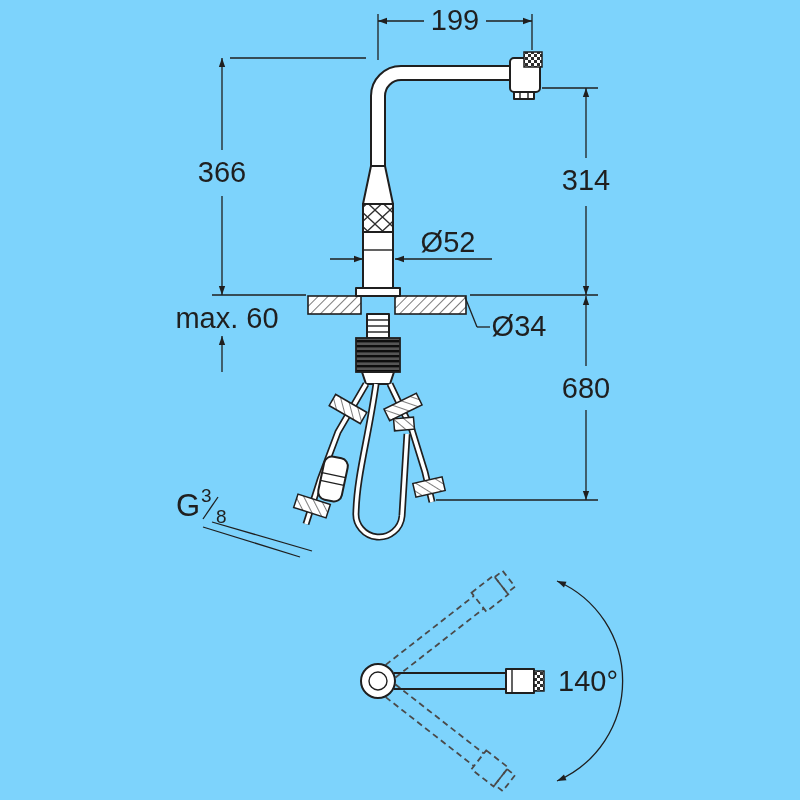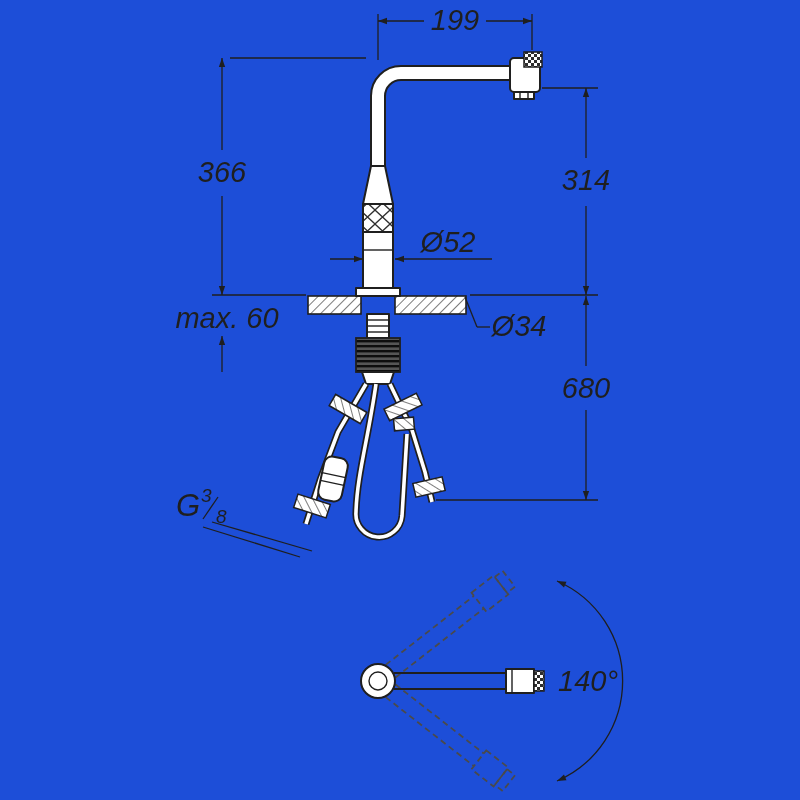--- a/index.html
+++ b/index.html
@@ -1,19 +1,18 @@
 <!DOCTYPE html>
 <html><head>
 <meta charset="utf-8">
 <style>
   html,body { margin:0; padding:0; background:#ffffff; }
   .canvas {
-    position:relative; width:800px; height:800px; background:#1d4ed8;
+    position:relative; width:800px; height:800px; background:#7dd3fc;
     font-family:"Liberation Sans", sans-serif;
-    font-style:italic;
   }
   svg { display:block; }
   .obj      { fill:#ffffff; stroke:#1f1f1f; stroke-width:2; stroke-linejoin:round; }
   .objthin  { fill:none;    stroke:#1f1f1f; stroke-width:1.4; }
   .thin     { stroke:#1f1f1f; stroke-width:1.3; fill:none; }
   .hose-out { stroke:#1f1f1f; stroke-width:7;  fill:none; stroke-linejoin:round; }
   .hose-in  { stroke:#ffffff; stroke-width:3.6; fill:none; stroke-linejoin:round; }
   .dash     { stroke:#4a4a4a; stroke-width:1.8; fill:none; stroke-dasharray:6 4; }
   text.dim  { font-family:"Liberation Sans", sans-serif; font-size:29px; fill:#1f1f1f; }
   text.small{ font-size:19px; }

